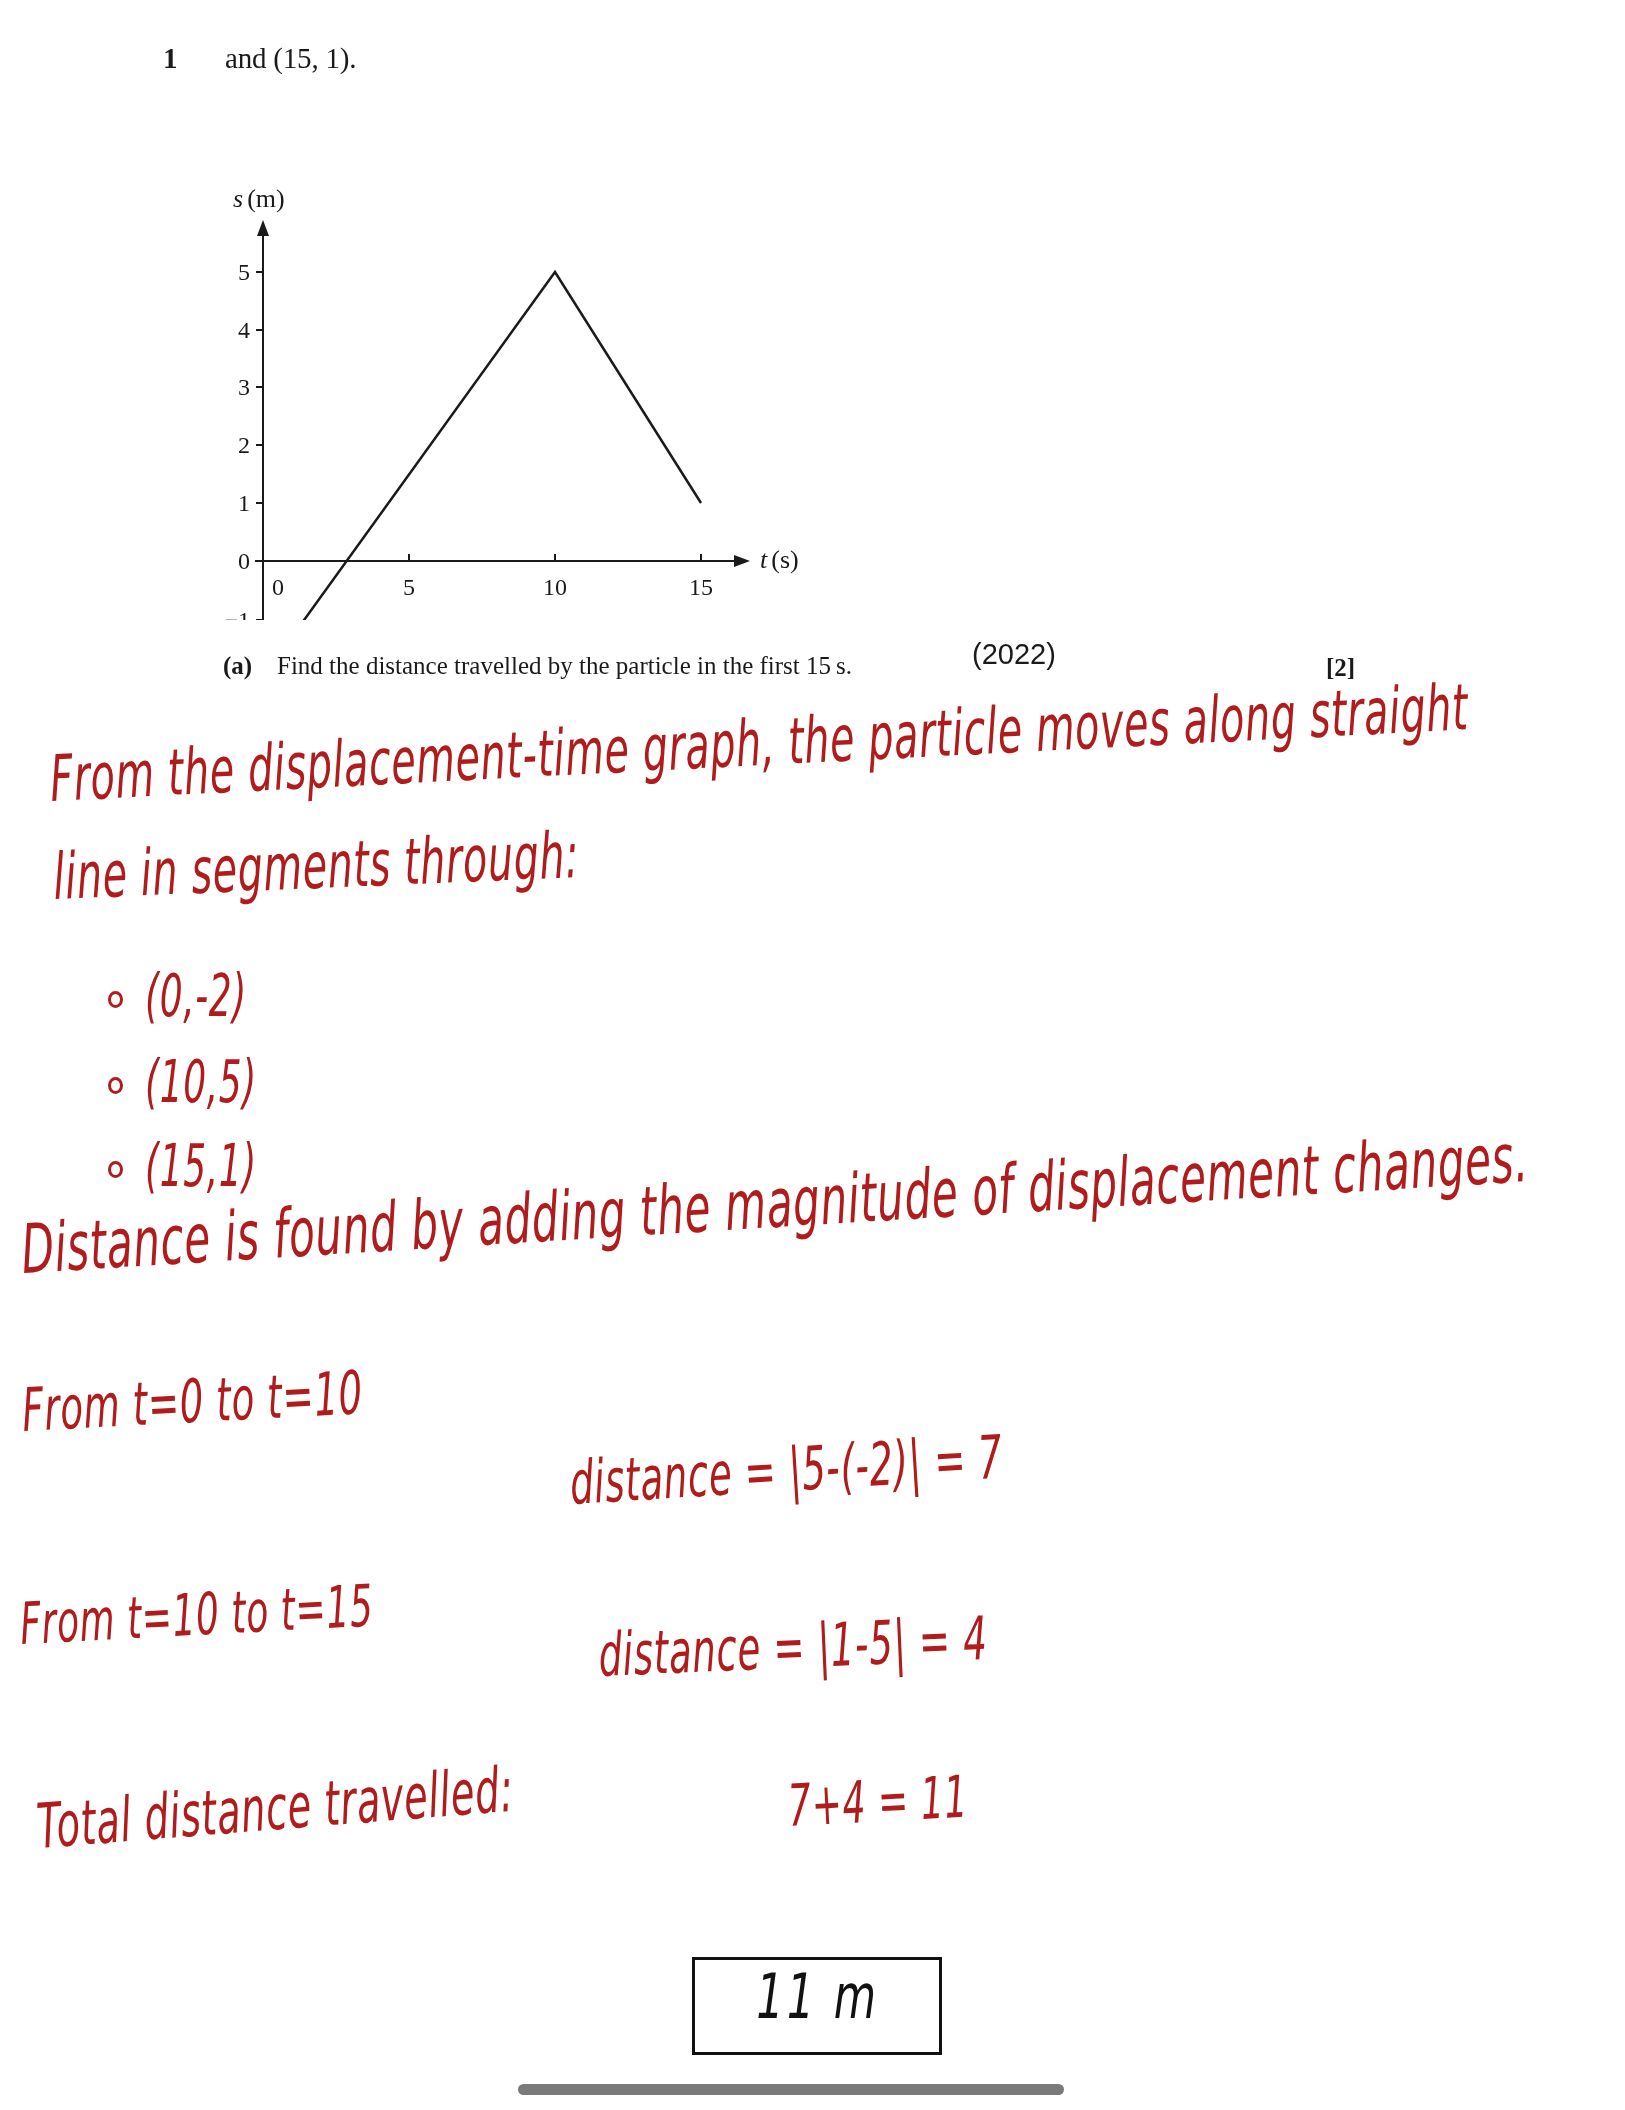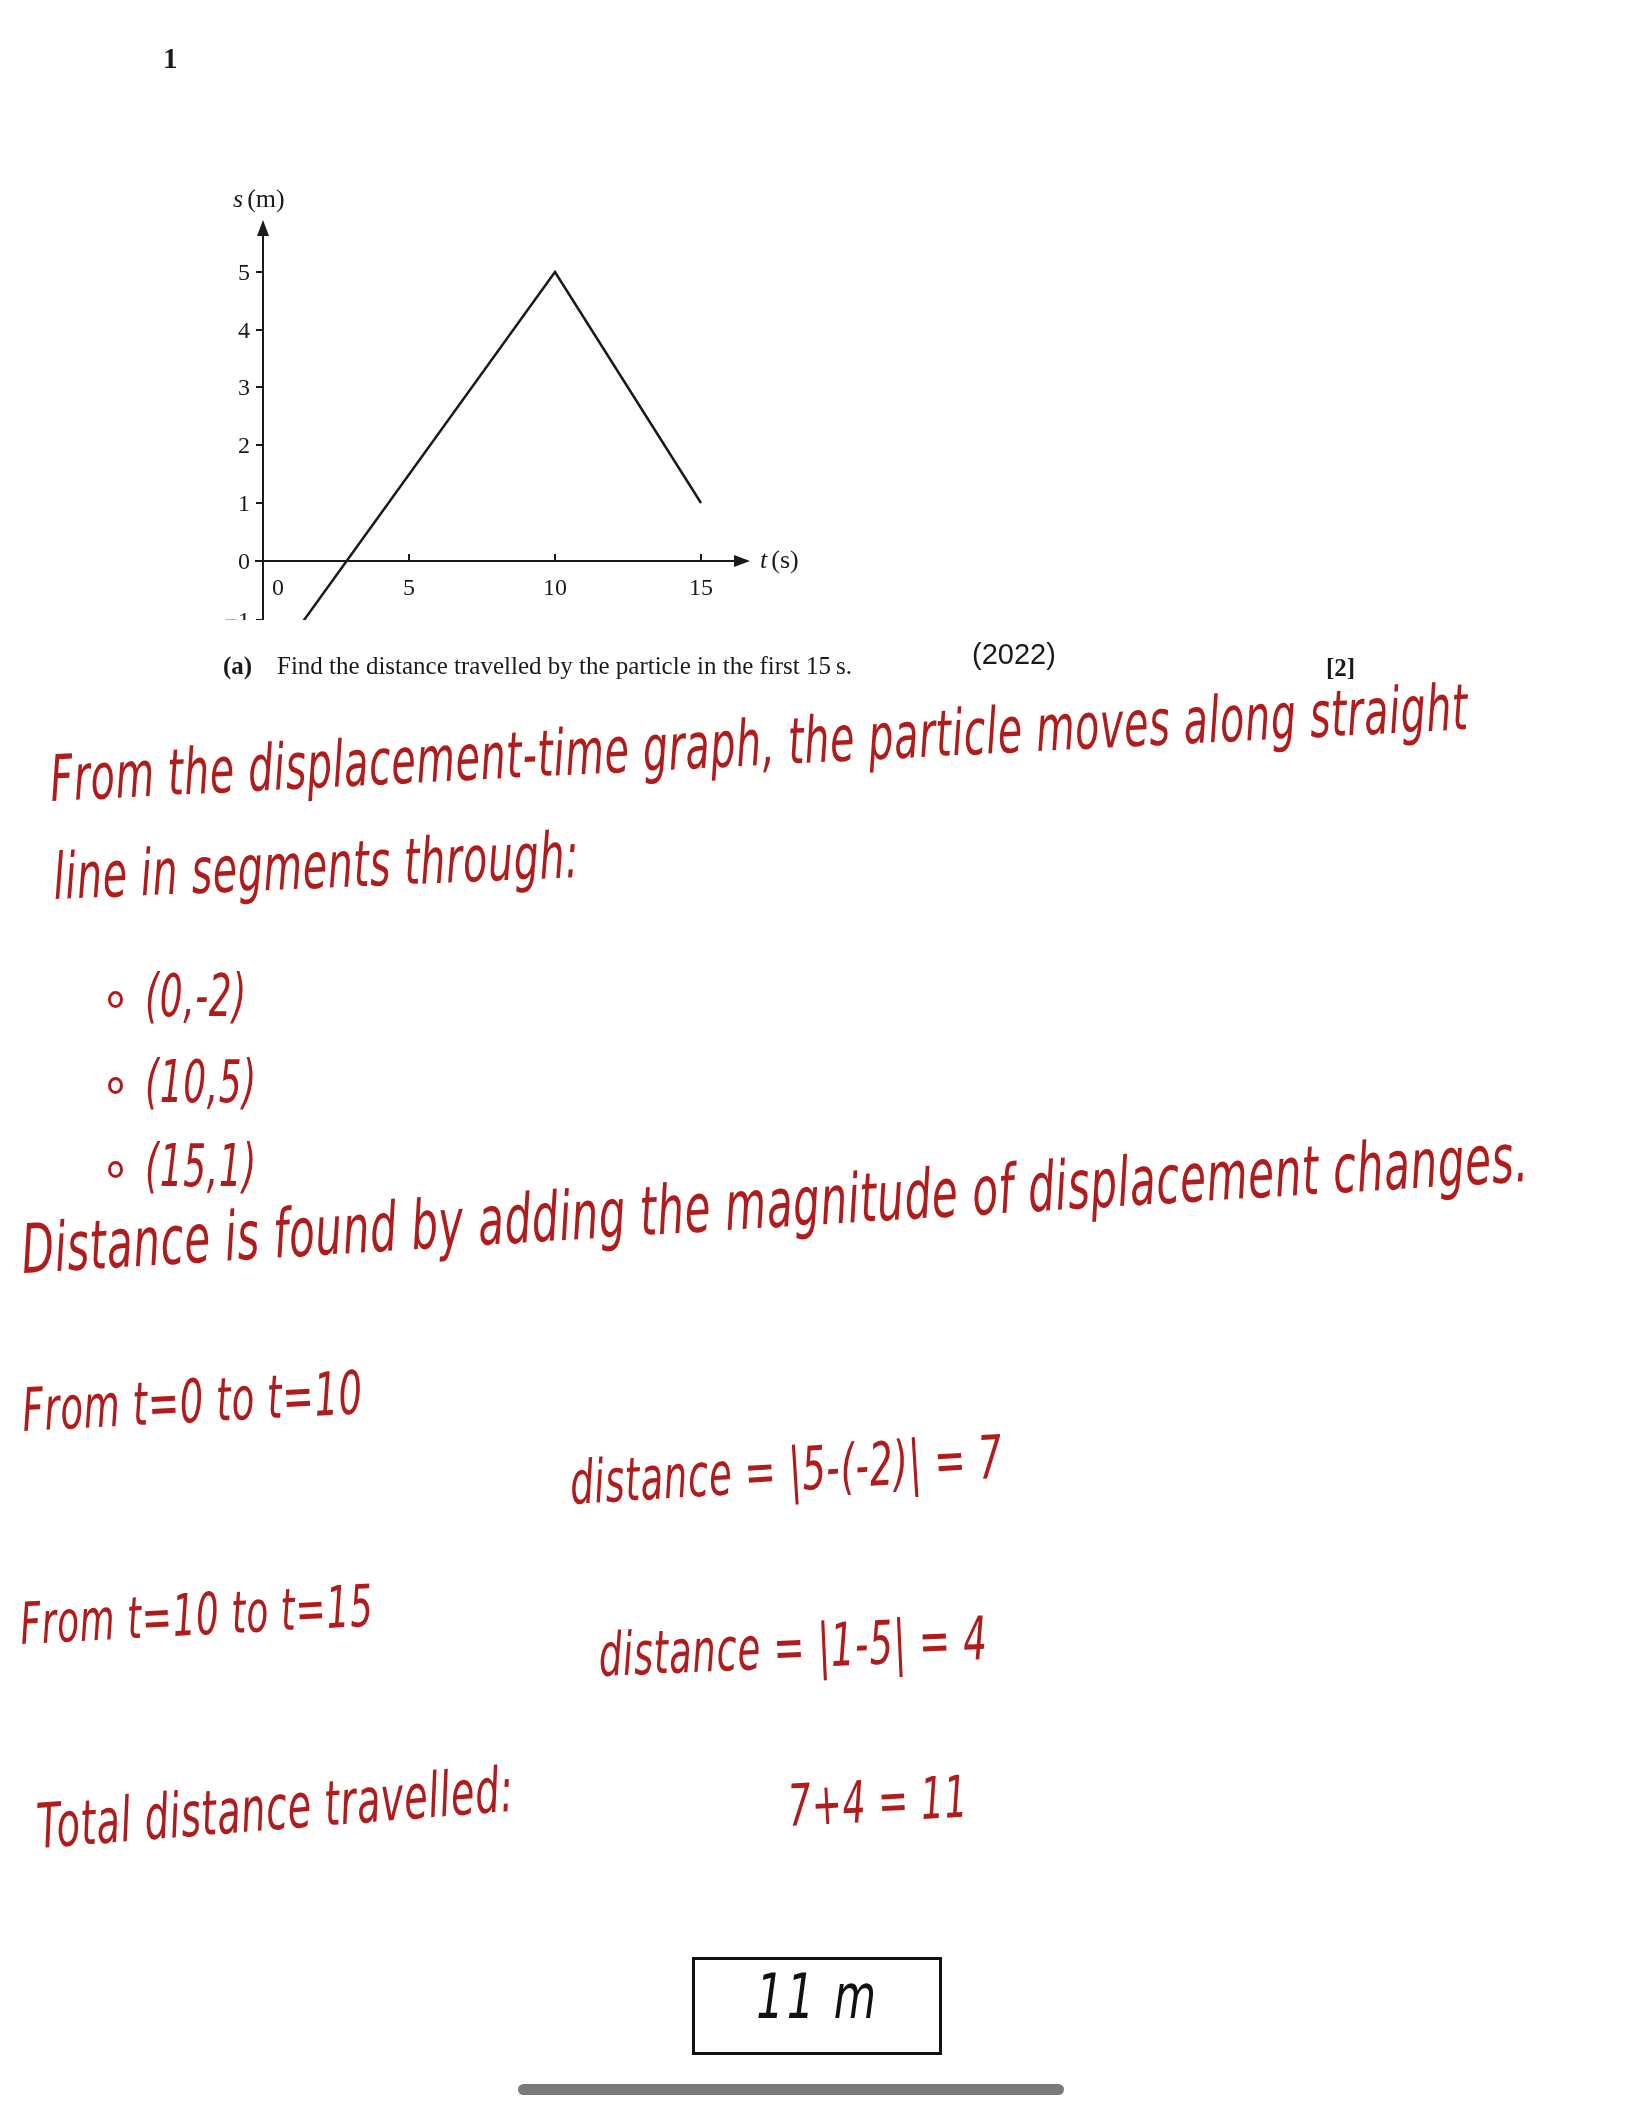--- a/index.html
+++ b/index.html
@@ -166,20 +166,21 @@
     width: 546px; height: 11px;
     background: #7a7a7a;
     border-radius: 6px;
   }
 </style>
 </head>
 <body>
 
 <div class="abs q-num">1</div>
 <div class="abs q-text">
+  <span class="line">and (15, 1).</span>
 </div>
 
 <div class="abs graph">
   <svg width="620" height="460" viewBox="0 0 620 460" xmlns="http://www.w3.org/2000/svg">
 
     <text x="33" y="47" font-size="26"><tspan font-style="italic">s</tspan><tspan dx="4">(m)</tspan></text>
 
     <line x1="63" y1="70" x2="63" y2="528" stroke="#1a1a1a" stroke-width="2"></line>
     <polygon points="63,60 57,76 69,76" fill="#1a1a1a"></polygon>
 

